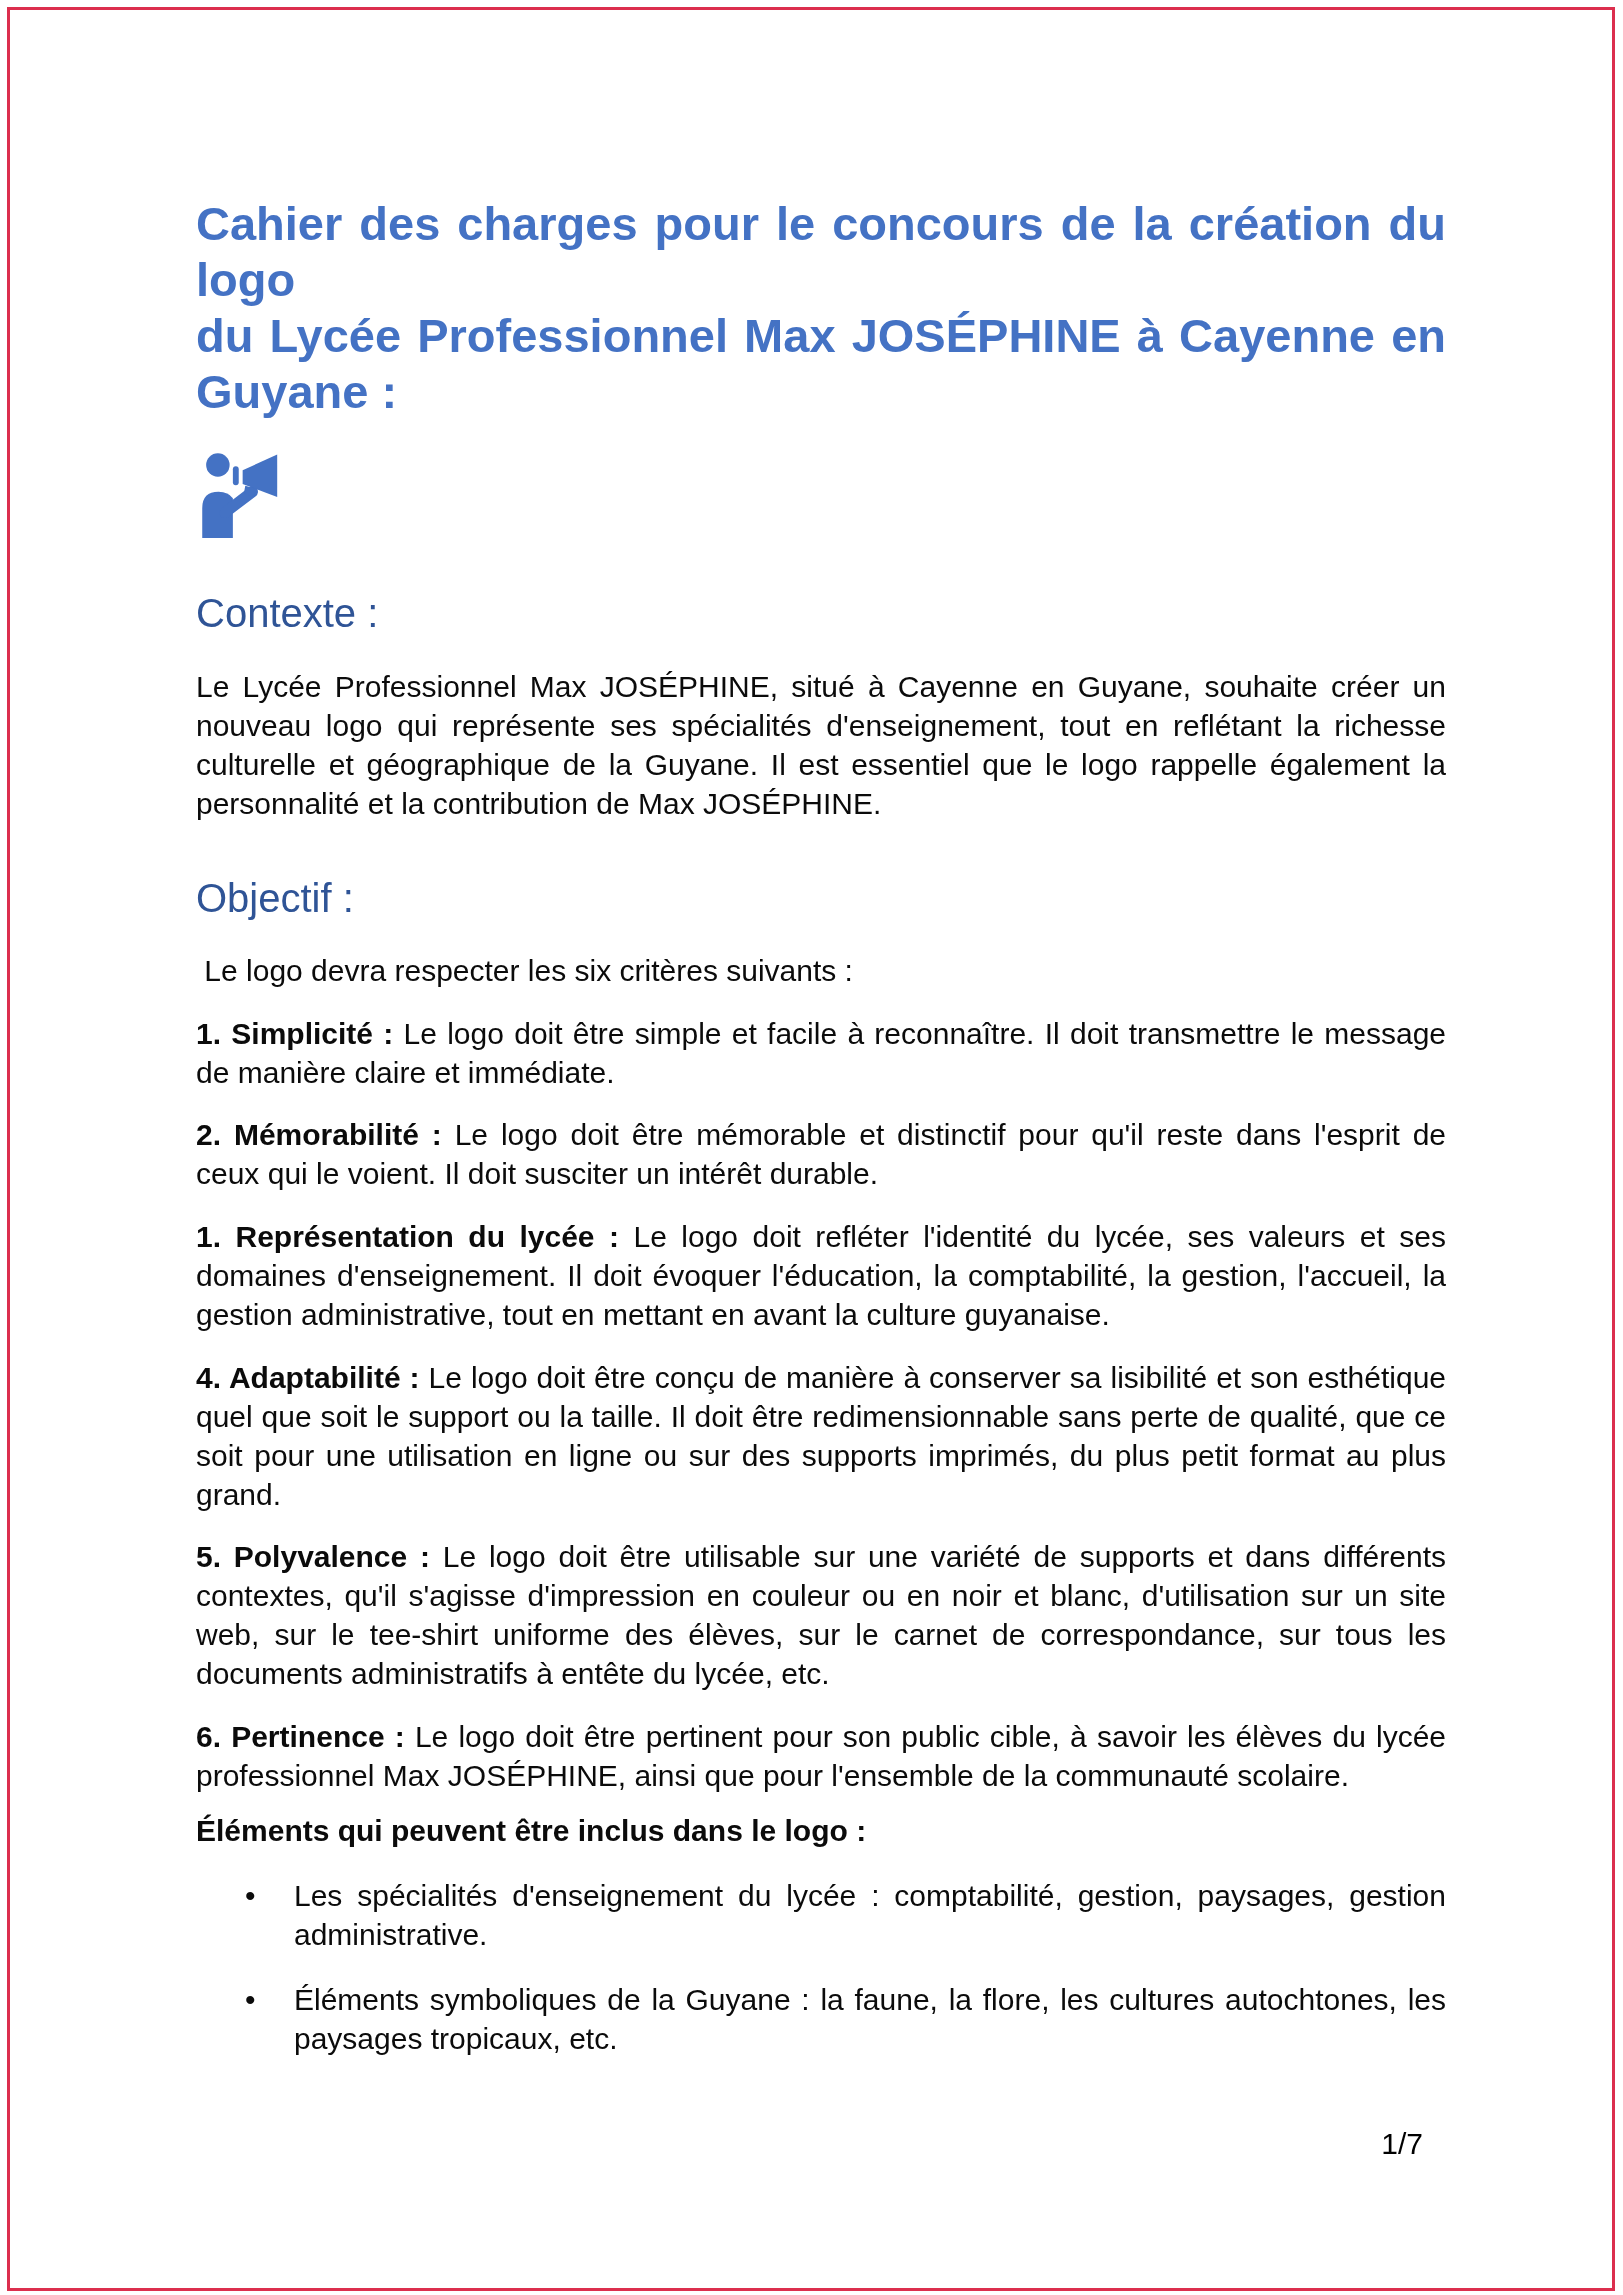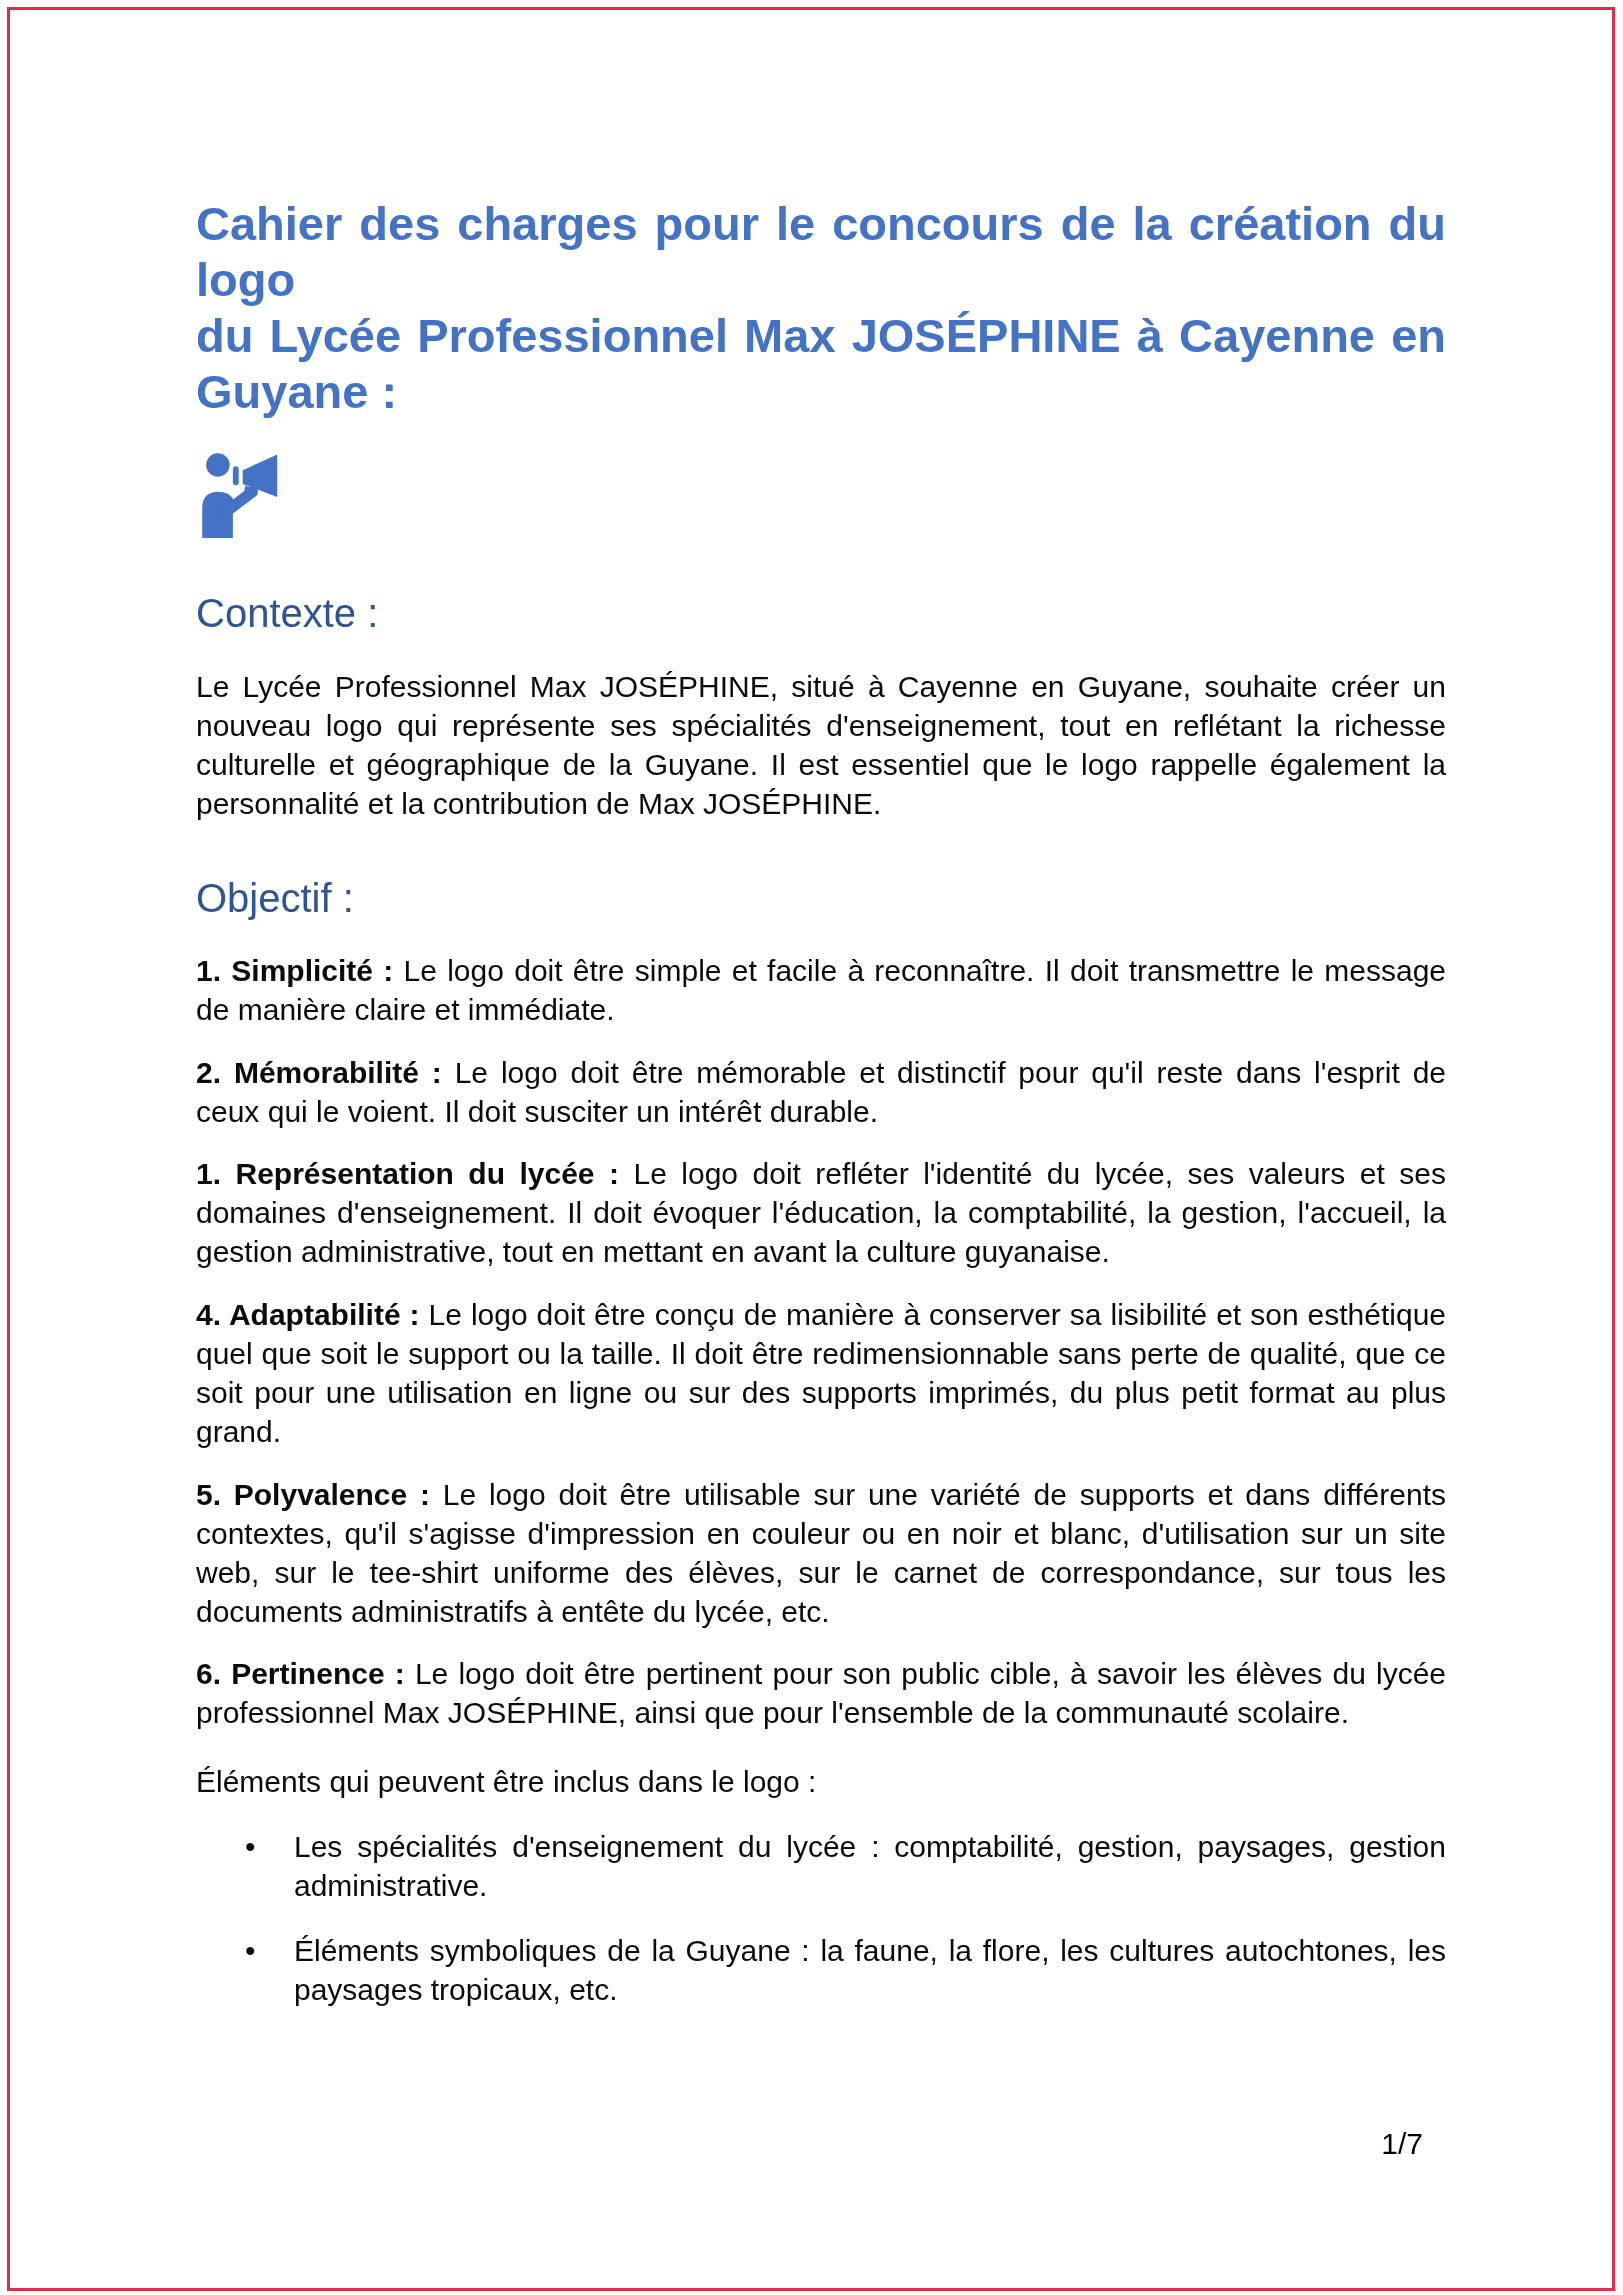--- a/index.html
+++ b/index.html
@@ -29,21 +29,21 @@
   .icon-wrap{margin-top:30px;height:88px;}
   h1{
     font-size:40px;font-weight:400;color:var(--heading-blue);
     margin:46px 0 0 0;line-height:59px;
   }
   p{
     font-size:30px;line-height:39px;text-align:justify;
     margin:23.6px 0 0 0;
   }
   .lead{font-weight:bold;}
-  .bold-heading{font-weight:normal;margin-top:30px;}
+  .bold-heading{font-weight:bold;margin-top:16px;}
   .bullet-row{
     display:flex;margin-top:26px;font-size:30px;line-height:39px;
     padding-left:49px;
   }
   .bullet-mark{width:49px;flex:none;}
   .bullet-text{flex:1;text-align:justify;}
   .page-num{
     position:absolute;top:2127px;right:200px;font-size:30px;line-height:33px;
     color:#000;
     text-align:right;
@@ -72,20 +72,21 @@
         <path d="M71 31 L124 7 L124 72 L71 52 Z"></path>
         <path d="M75 55 L93 60 L87 72 L73 66 Z"></path>
       </g>
     </svg>
   </div>
 
   <h1>Contexte :</h1>
   <p>Le Lycée Professionnel Max JOSÉPHINE, situé à Cayenne en Guyane, souhaite créer un nouveau logo qui représente ses spécialités d'enseignement, tout en reflétant la richesse culturelle et géographique de la Guyane. Il est essentiel que le logo rappelle également la personnalité et la contribution de Max JOSÉPHINE.</p>
 
   <h1>Objectif :</h1>
+  <p>&nbsp;Le logo devra respecter les six critères suivants :</p>
 
   <p><span class="lead">1. Simplicité :</span><span> Le logo doit être simple et facile à reconnaître. Il doit transmettre le message de manière claire et immédiate.</span></p>
   <p><span class="lead">2. Mémorabilité :</span><span> Le logo doit être mémorable et distinctif pour qu'il reste dans l'esprit de ceux qui le voient. Il doit susciter un intérêt durable.</span></p>
   <p><span class="lead">1. Représentation du lycée :</span><span> Le logo doit refléter l'identité du lycée, ses valeurs et ses domaines d'enseignement. Il doit évoquer l'éducation, la comptabilité, la gestion, l'accueil, la gestion administrative, tout en mettant en avant la culture guyanaise.</span></p>
   <p><span class="lead">4. Adaptabilité :</span><span> Le logo doit être conçu de manière à conserver sa lisibilité et son esthétique quel que soit le support ou la taille. Il doit être redimensionnable sans perte de qualité, que ce soit pour une utilisation en ligne ou sur des supports imprimés, du plus petit format au plus grand.</span></p>
   <p><span class="lead">5. Polyvalence :</span><span> Le logo doit être utilisable sur une variété de supports et dans différents contextes, qu'il s'agisse d'impression en couleur ou en noir et blanc, d'utilisation sur un site web, sur le tee-shirt uniforme des élèves, sur le carnet de correspondance, sur tous les documents administratifs à entête du lycée, etc.</span></p>
   <p><span class="lead">6. Pertinence :</span><span> Le logo doit être pertinent pour son public cible, à savoir les élèves du lycée professionnel Max JOSÉPHINE, ainsi que pour l'ensemble de la communauté scolaire.</span></p>
 
   <p class="bold-heading">Éléments qui peuvent être inclus dans le logo :</p>
 

